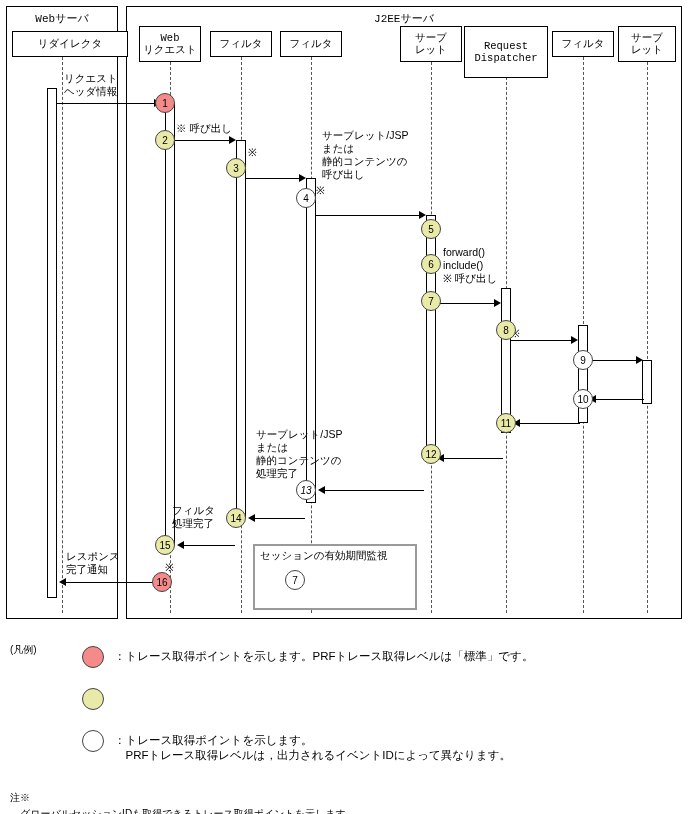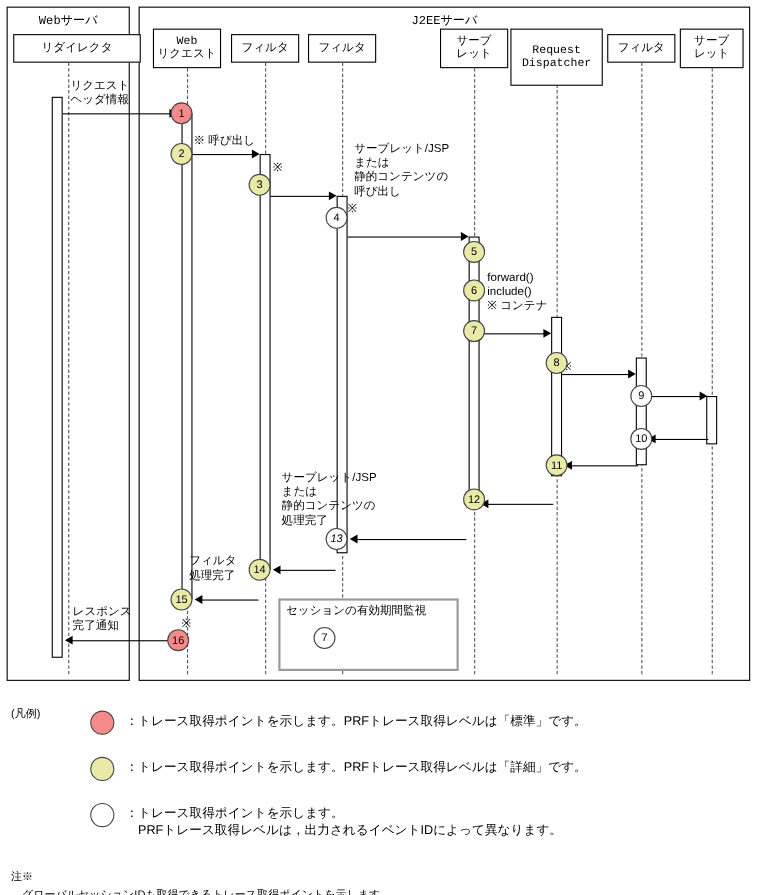--- a/index.html
+++ b/index.html
@@ -288,21 +288,21 @@
 
   <div class="label center" style="left:322px; top:129px; width:112px;">サーブレット/JSP
 または
 静的コンテンツの
 呼び出し</div>
 
   <div class="label" style="left:316px; top:184px; width:20px;">※</div>
 
   <div class="label" style="left:443px; top:246px; width:80px;">forward()
 include()
-※ コンテナ</div>
+※ 呼び出し</div>
 
   <div class="label" style="left:511px; top:327px; width:20px;">※</div>
 
   <div class="label center" style="left:256px; top:428px; width:130px;">サーブレット/JSP
 または
 静的コンテンツの
 処理完了</div>
 
   <div class="label center" style="left:172px; top:504px; width:62px;">フィルタ
 処理完了</div>
@@ -322,21 +322,20 @@
   <div class="legend-area">
     <div class="note-text" style="left:10px; top:8px;">(凡例)</div>
 
     <div class="legend-row" style="left:82px; top:12px; width:596px;">
       <div class="legend-dot" style="background:#f58a8a;"></div>
       <div class="legend-text">：トレース取得ポイントを示します。PRFトレース取得レベルは「標準」です。</div>
     </div>
 
     <div class="legend-row" style="left:82px; top:54px; width:596px;">
       <div class="legend-dot" style="background:#e9e9a8;"></div>
-      <div class="legend-text">：トレース取得ポイントを示します。PRFトレース取得レベルは「詳細」です。</div>
     </div>
 
     <div class="legend-row" style="left:82px; top:96px; width:596px;">
       <div class="legend-dot" style="background:#ffffff;"></div>
       <div class="legend-text">：トレース取得ポイントを示します。
 　PRFトレース取得レベルは，出力されるイベントIDによって異なります。</div>
     </div>
 
     <div class="note-text" style="left:10px; top:156px; width:660px;">注※
 　グローバルセッションIDも取得できるトレース取得ポイントを示します。</div>

